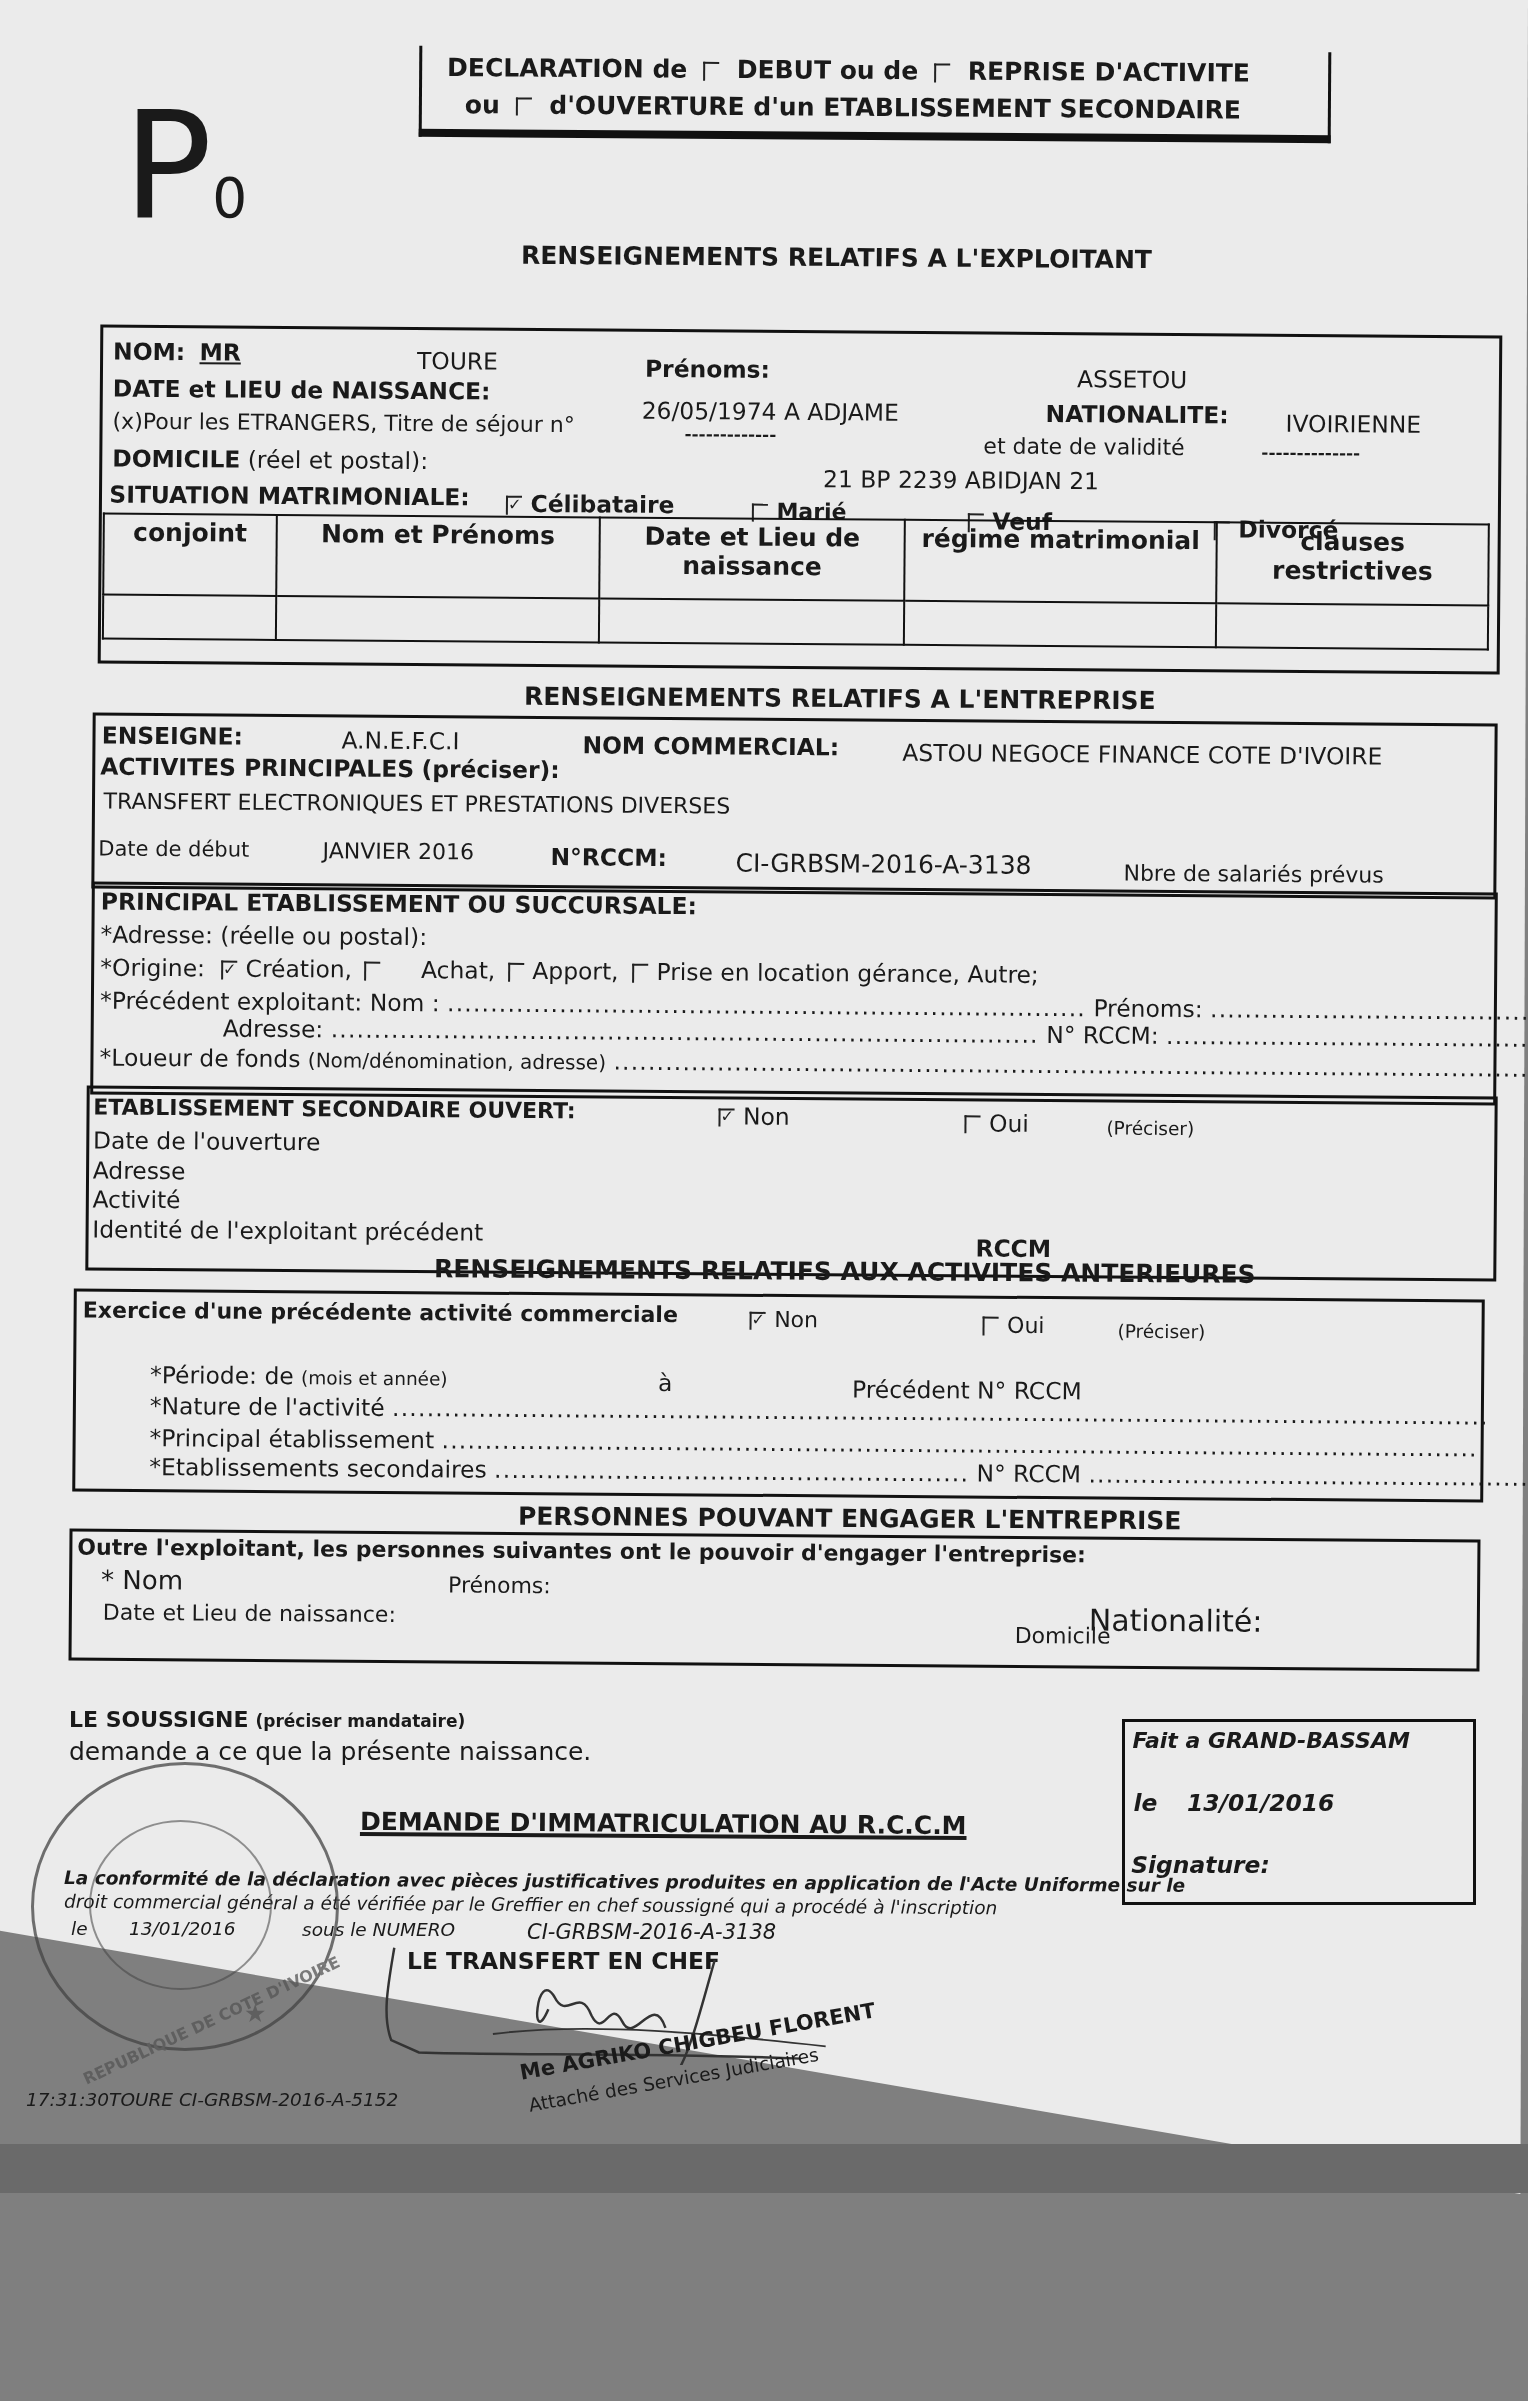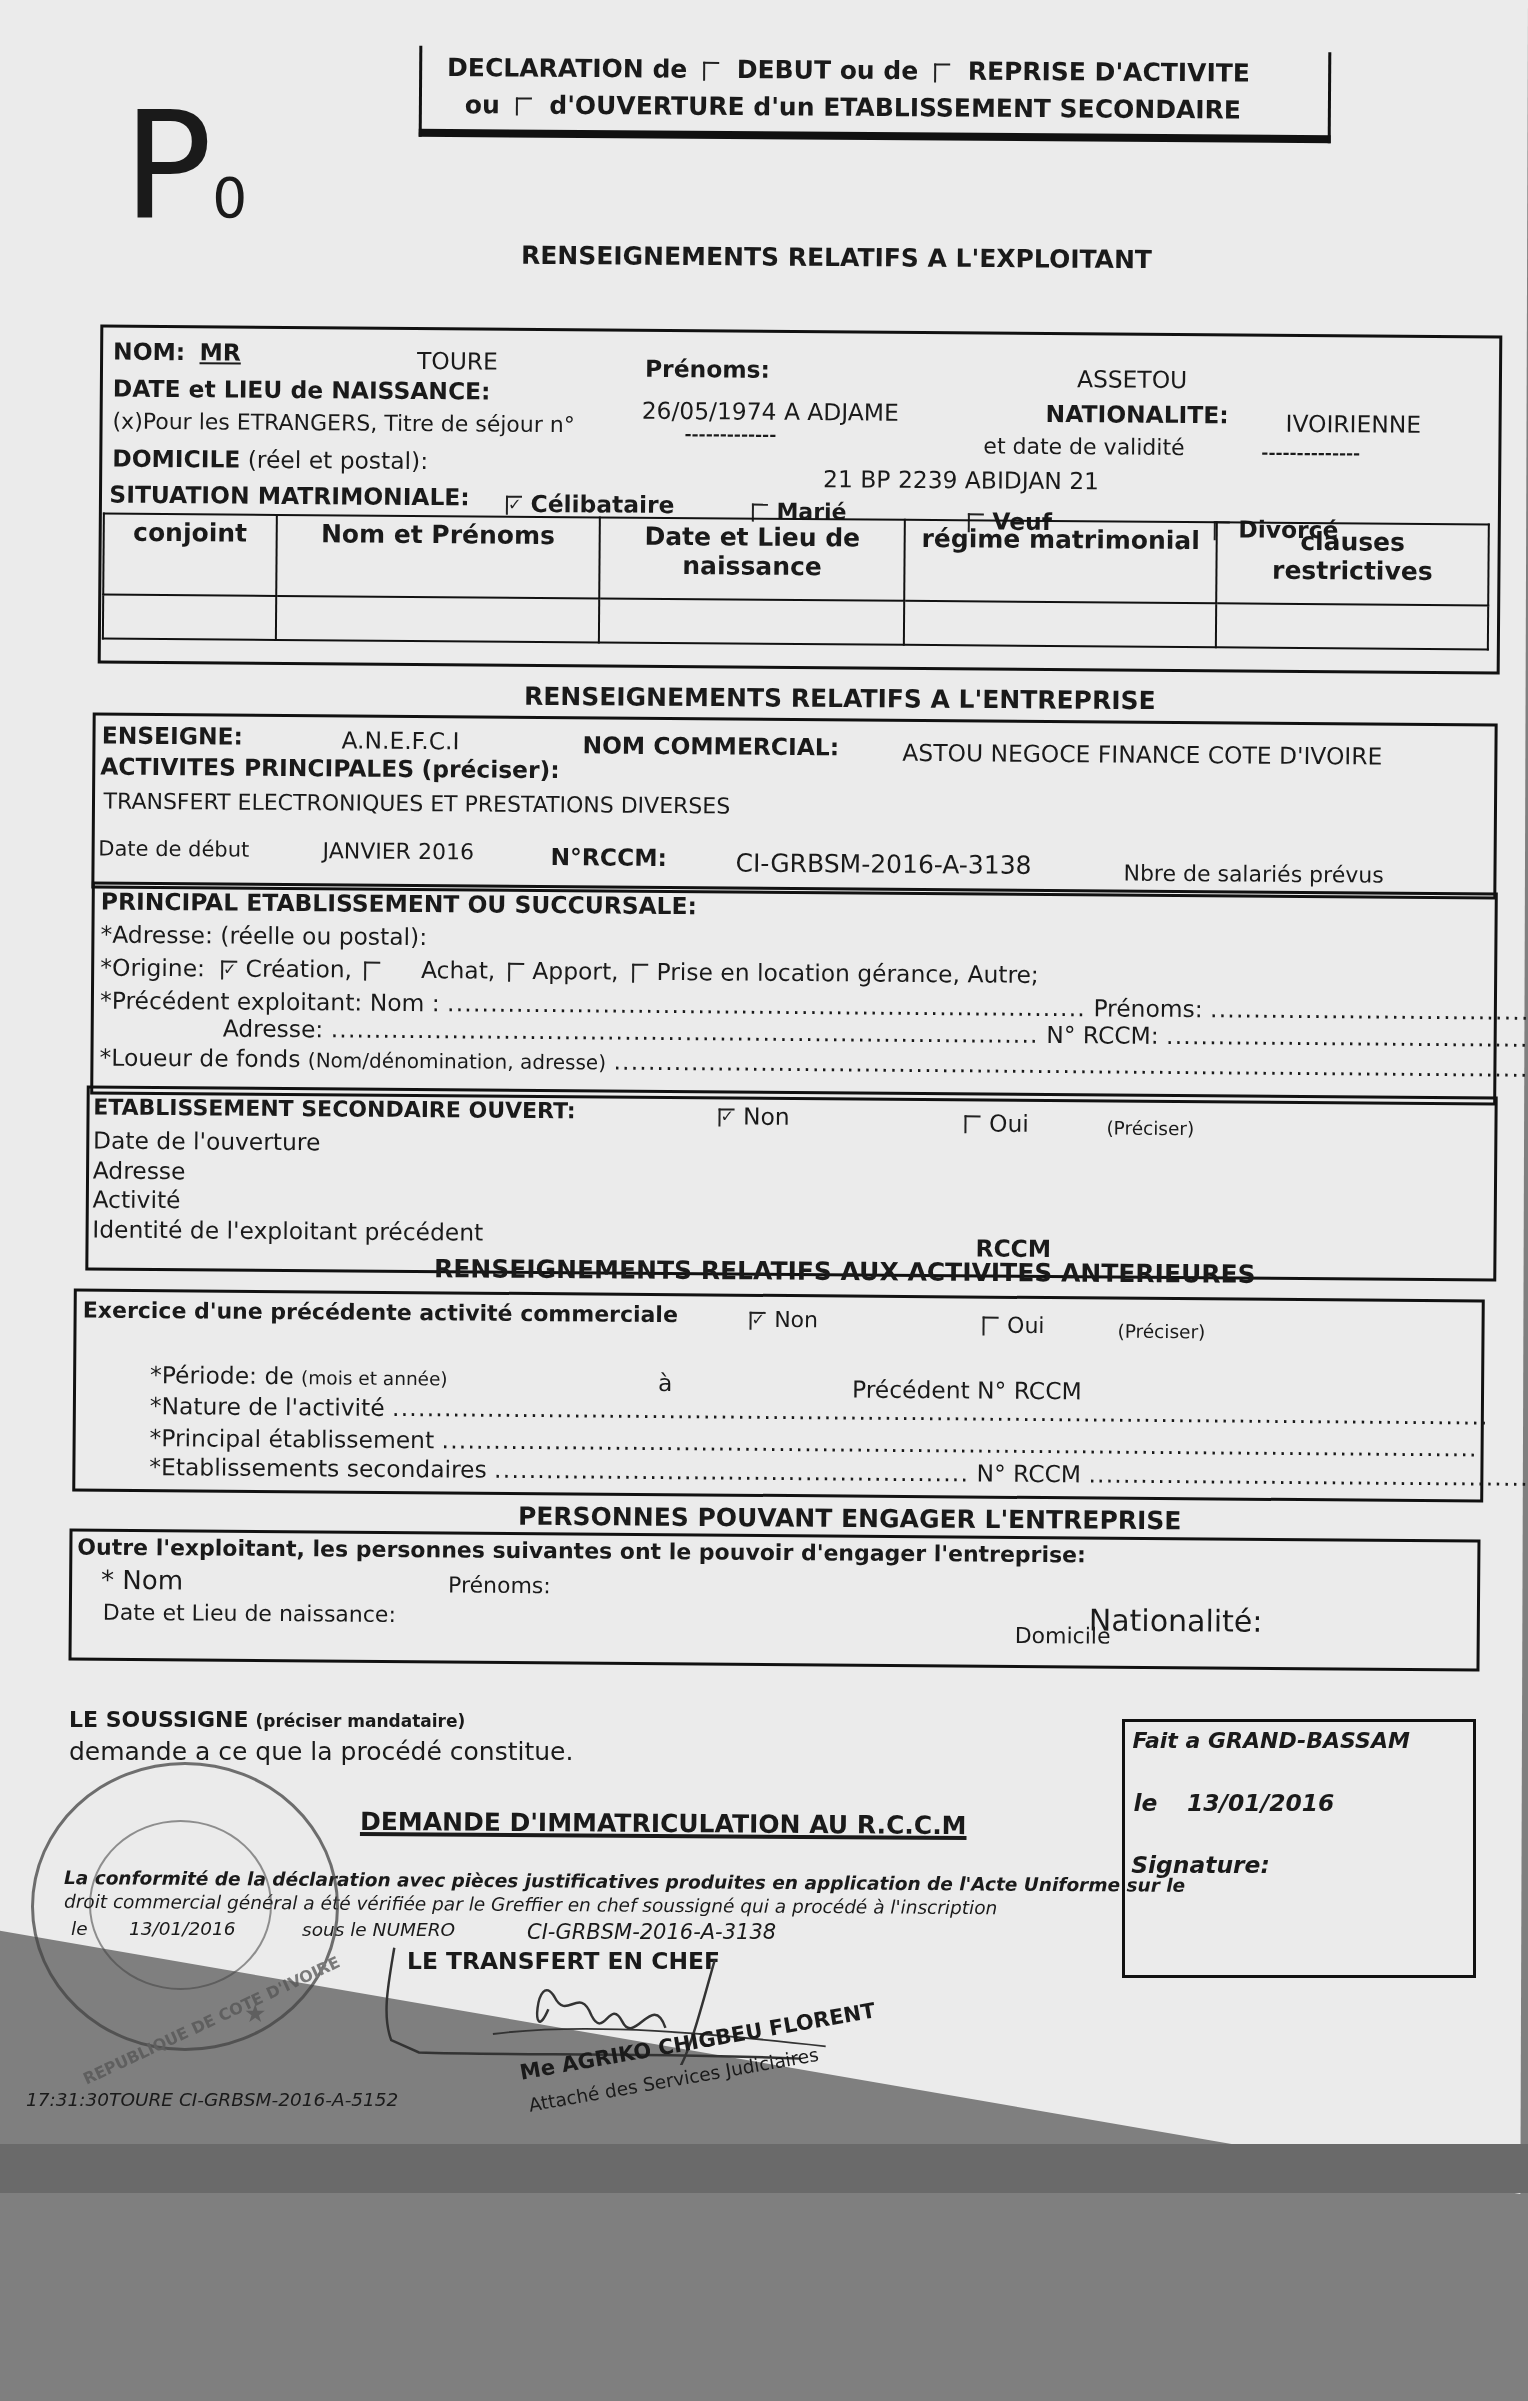--- a/index.html
+++ b/index.html
@@ -230,21 +230,21 @@
   <div class="abs" style="left:376px;top:38px;font-size:22px;">Prénoms:</div>
   <div class="abs" style="left:1017px;top:63px;font-size:30px;">Nationalité:</div>
   <div class="abs" style="left:31px;top:68px;font-size:22px;">Date et Lieu de naissance:</div>
   <div class="abs" style="left:943px;top:84px;font-size:22px;">Domicile</div>
 </div>
 
 <div class="abs" style="left:69px;top:1707px;font-size:22px;">
   <span class="b">LE SOUSSIGNE</span>
   <span class="b" style="font-size:17px;">(préciser mandataire)</span>
 </div>
-<div class="abs" style="left:69px;top:1737px;font-size:25px;">demande a ce que la procédé constitue.</div>
+<div class="abs" style="left:69px;top:1737px;font-size:25px;">demande a ce que la présente naissance.</div>
 
 <div class="abs b" style="left:360px;top:1809px;font-size:25px;text-decoration:underline;text-decoration-thickness:3.7px;transform:rotate(0.4deg);">DEMANDE D'IMMATRICULATION AU R.C.C.M</div>
 
 <div class="abs i b" style="left:64px;top:1871px;font-size:18.5px;transform:rotate(0.4deg);">La conformité de la déclaration avec pièces justificatives produites en application de l'Acte Uniforme  sur le</div>
 <div class="abs i" style="left:64px;top:1894px;font-size:18.5px;transform:rotate(0.4deg);">droit commercial général a été vérifiée par le Greffier en chef soussigné qui a procédé à l'inscription</div>
 <div class="abs i" style="left:71px;top:1918px;font-size:18.5px;">le</div>
 <div class="abs i" style="left:129px;top:1918px;font-size:18.5px;">13/01/2016</div>
 <div class="abs i" style="left:302px;top:1919px;font-size:18.5px;">sous le NUMERO</div>
 <div class="abs i" style="left:527px;top:1920px;font-size:21px;">CI-GRBSM-2016-A-3138</div>
 <div class="abs b" style="left:407px;top:1947px;font-size:23.4px;">LE TRANSFERT EN CHEF</div>
@@ -259,20 +259,20 @@
 <div class="abs b" style="left:518px;top:2061px;font-size:21px;transform:rotate(-10deg);transform-origin:left top;">Me AGRIKO CHIGBEU FLORENT</div>
 <div class="abs" style="left:527px;top:2095px;font-size:18.5px;transform:rotate(-10deg);transform-origin:left top;">Attaché des Services Judiciaires</div>
 <div class="abs i" style="left:26px;top:2089px;font-size:18.5px;">17:31:30TOURE CI-GRBSM-2016-A-5152</div>
 
 <div class="stamp" style="left:31px;top:1762px;width:302px;height:283px;">
   <div class="stamp" style="left:55px;top:55px;width:179px;height:166px;border-width:2.5px;"></div>
   <div class="abs" style="left:37px;top:246px;font-size:16px;font-weight:bold;color:#555;transform:rotate(-25deg);">REPUBLIQUE DE COTE D'IVOIRE</div>
   <div class="abs" style="left:210px;top:234px;font-size:25px;color:#555;">★</div>
 </div>
 
-<div class="box" style="left:1122px;top:1719px;width:354px;height:259px;border-width:3.1px;">
+<div class="box" style="left:1122px;top:1719px;width:354px;height:186px;border-width:3.1px;">
   <div class="abs i b" style="left:7.4px;top:6.2px;font-size:22px;">Fait a GRAND-BASSAM</div>
   <div class="abs i b" style="left:8.6px;top:67px;font-size:23.4px;">le</div>
   <div class="abs i b" style="left:62px;top:67px;font-size:23.4px;">13/01/2016</div>
   <div class="abs i b" style="left:6.2px;top:129px;font-size:23.4px;">Signature:</div>
   <div class="abs" style="left:6.2px;top:166px;width:333px;height:74px;"></div>
 </div>
 
 
 </body></html>

